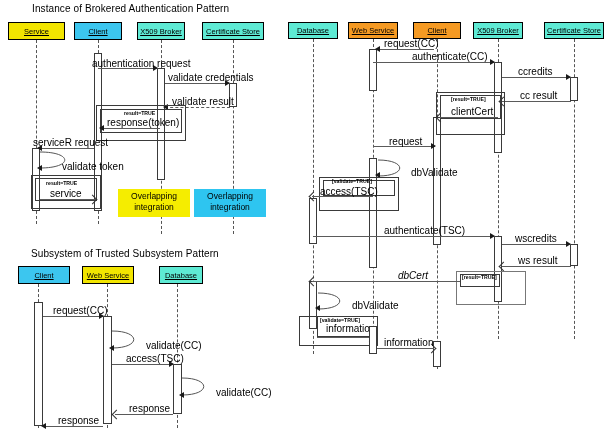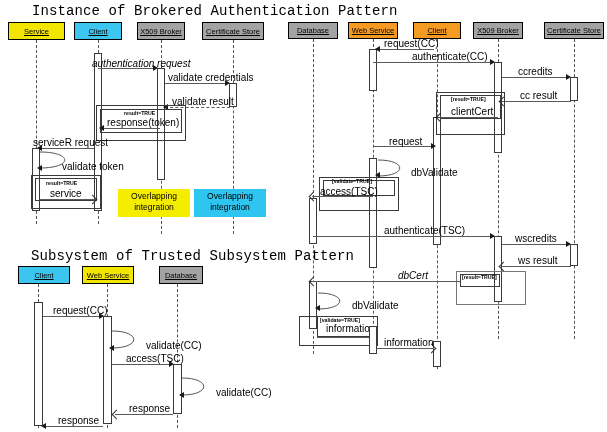--- a/index.html
+++ b/index.html
@@ -3,27 +3,26 @@
 <meta charset="utf-8">
 <style>
   html,body{margin:0;padding:0;background:#ffffff;}
   body{
     width:607px;height:432px;position:relative;overflow:hidden;
     font-family:"Liberation Sans","DejaVu Sans",sans-serif;
     color:#000;
   }
   .diagram{position:absolute;}
   .title{
-    position:absolute;font-size:14px;white-space:nowrap;color:#000;
+    position:absolute;font-size:10px;white-space:nowrap;color:#000;
     letter-spacing:.1px;
-    font-family:Liberation Mono, monospace;
   }
   
   .lfhead{
-    position:absolute;border:1px solid #000;background:#a3a3a3;
+    position:absolute;border:1px solid #000;background:#5eead4;
     display:flex;align-items:center;justify-content:center;
     font-size:7.5px;box-sizing:border-box;
   }
   .lfhead span{ text-decoration:underline; white-space:nowrap; }
   .lfhead.yellow{background:#f2e500;}
   .lfhead.cyan{background:#3cc6ef;}
   .lfhead.orange{background:#f59a23;}
   
   .lifeline{position:absolute;width:0;border-left:1px dashed #555;}
   
@@ -76,21 +75,21 @@
   <div class="lifeline" style="left:161px;top:40px;height:194px;"></div>
   <div class="lifeline" style="left:233px;top:40px;height:194px;"></div>
 
   <div class="act" style="left:94px;top:53px;width:8px;height:158px;"></div>
   <div class="act" style="left:157px;top:68px;width:8px;height:112px;"></div>
   <div class="act" style="left:229px;top:83px;width:8px;height:24px;"></div>
   <div class="act" style="left:32px;top:148px;width:8px;height:63px;"></div>
 
   <div class="msg" style="left:98px;top:68px;width:60px;"></div>
   <div class="arrowR" style="left:153px;top:65px;"></div>
-  <div class="mlabel" style="left:92px;top:58px;font-style:italic;">authentication request</div>
+  <div class="mlabel" style="left:92px;top:58px;">authentication request</div>
 
   <div class="msg" style="left:165px;top:83px;width:65px;"></div>
   <div class="arrowR" style="left:225px;top:80px;"></div>
   <div class="mlabel" style="left:168px;top:72px;">validate credentials</div>
 
   <div class="msg dash" style="left:165px;top:107px;width:65px;"></div>
   <div class="arrowL" style="left:163px;top:104px;"></div>
   <div class="mlabel" style="left:172px;top:96px;">validate result</div>
 
   <div class="notebox" style="left:96px;top:105px;width:90px;height:36px;"></div>

